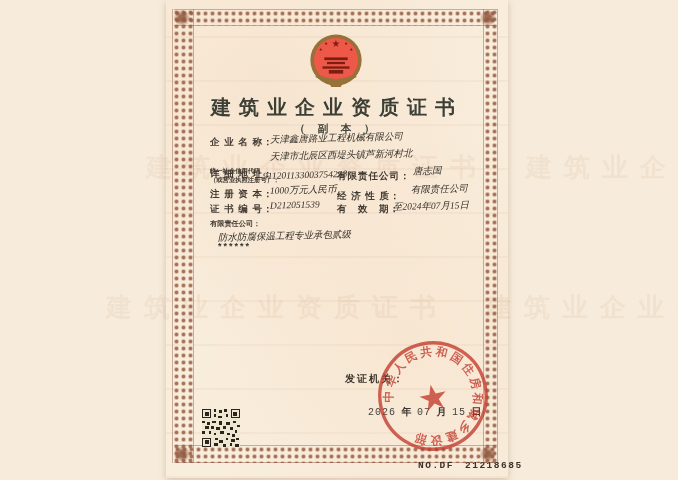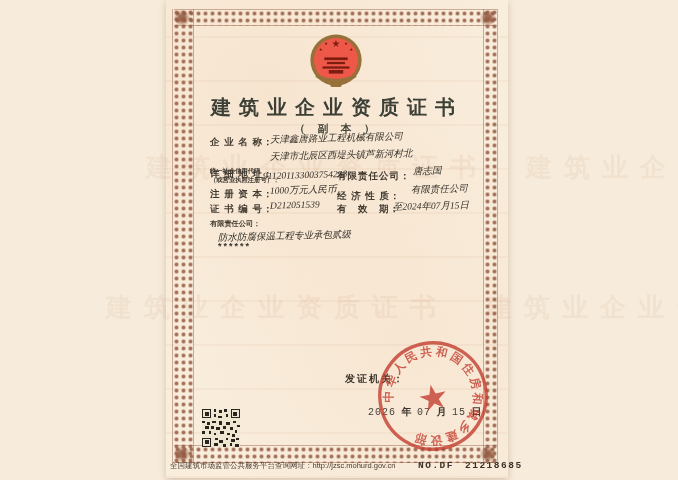--- a/index.html
+++ b/index.html
@@ -226,17 +226,16 @@
             <rect x="1" y="23" width="5" height="5"></rect>
         </g>
         <g fill="#2a241f">
           <rect x="2" y="2" width="3" height="3"></rect>
             <rect x="24" y="2" width="3" height="3"></rect>
             <rect x="2" y="24" width="3" height="3"></rect>
         </g>
       </svg>
     </div>
 
-    <div class="abs footer-query" style="left:4px;top:461px;">全国建筑市场监管公共服务平台查询网址：http://jzsc.mohurd.gov.cn</div>
     <div class="abs serial" style="left:252px;top:459px;">NO.DF　21218685</div>
 
   </div>
 </div>
 
 </body></html>

